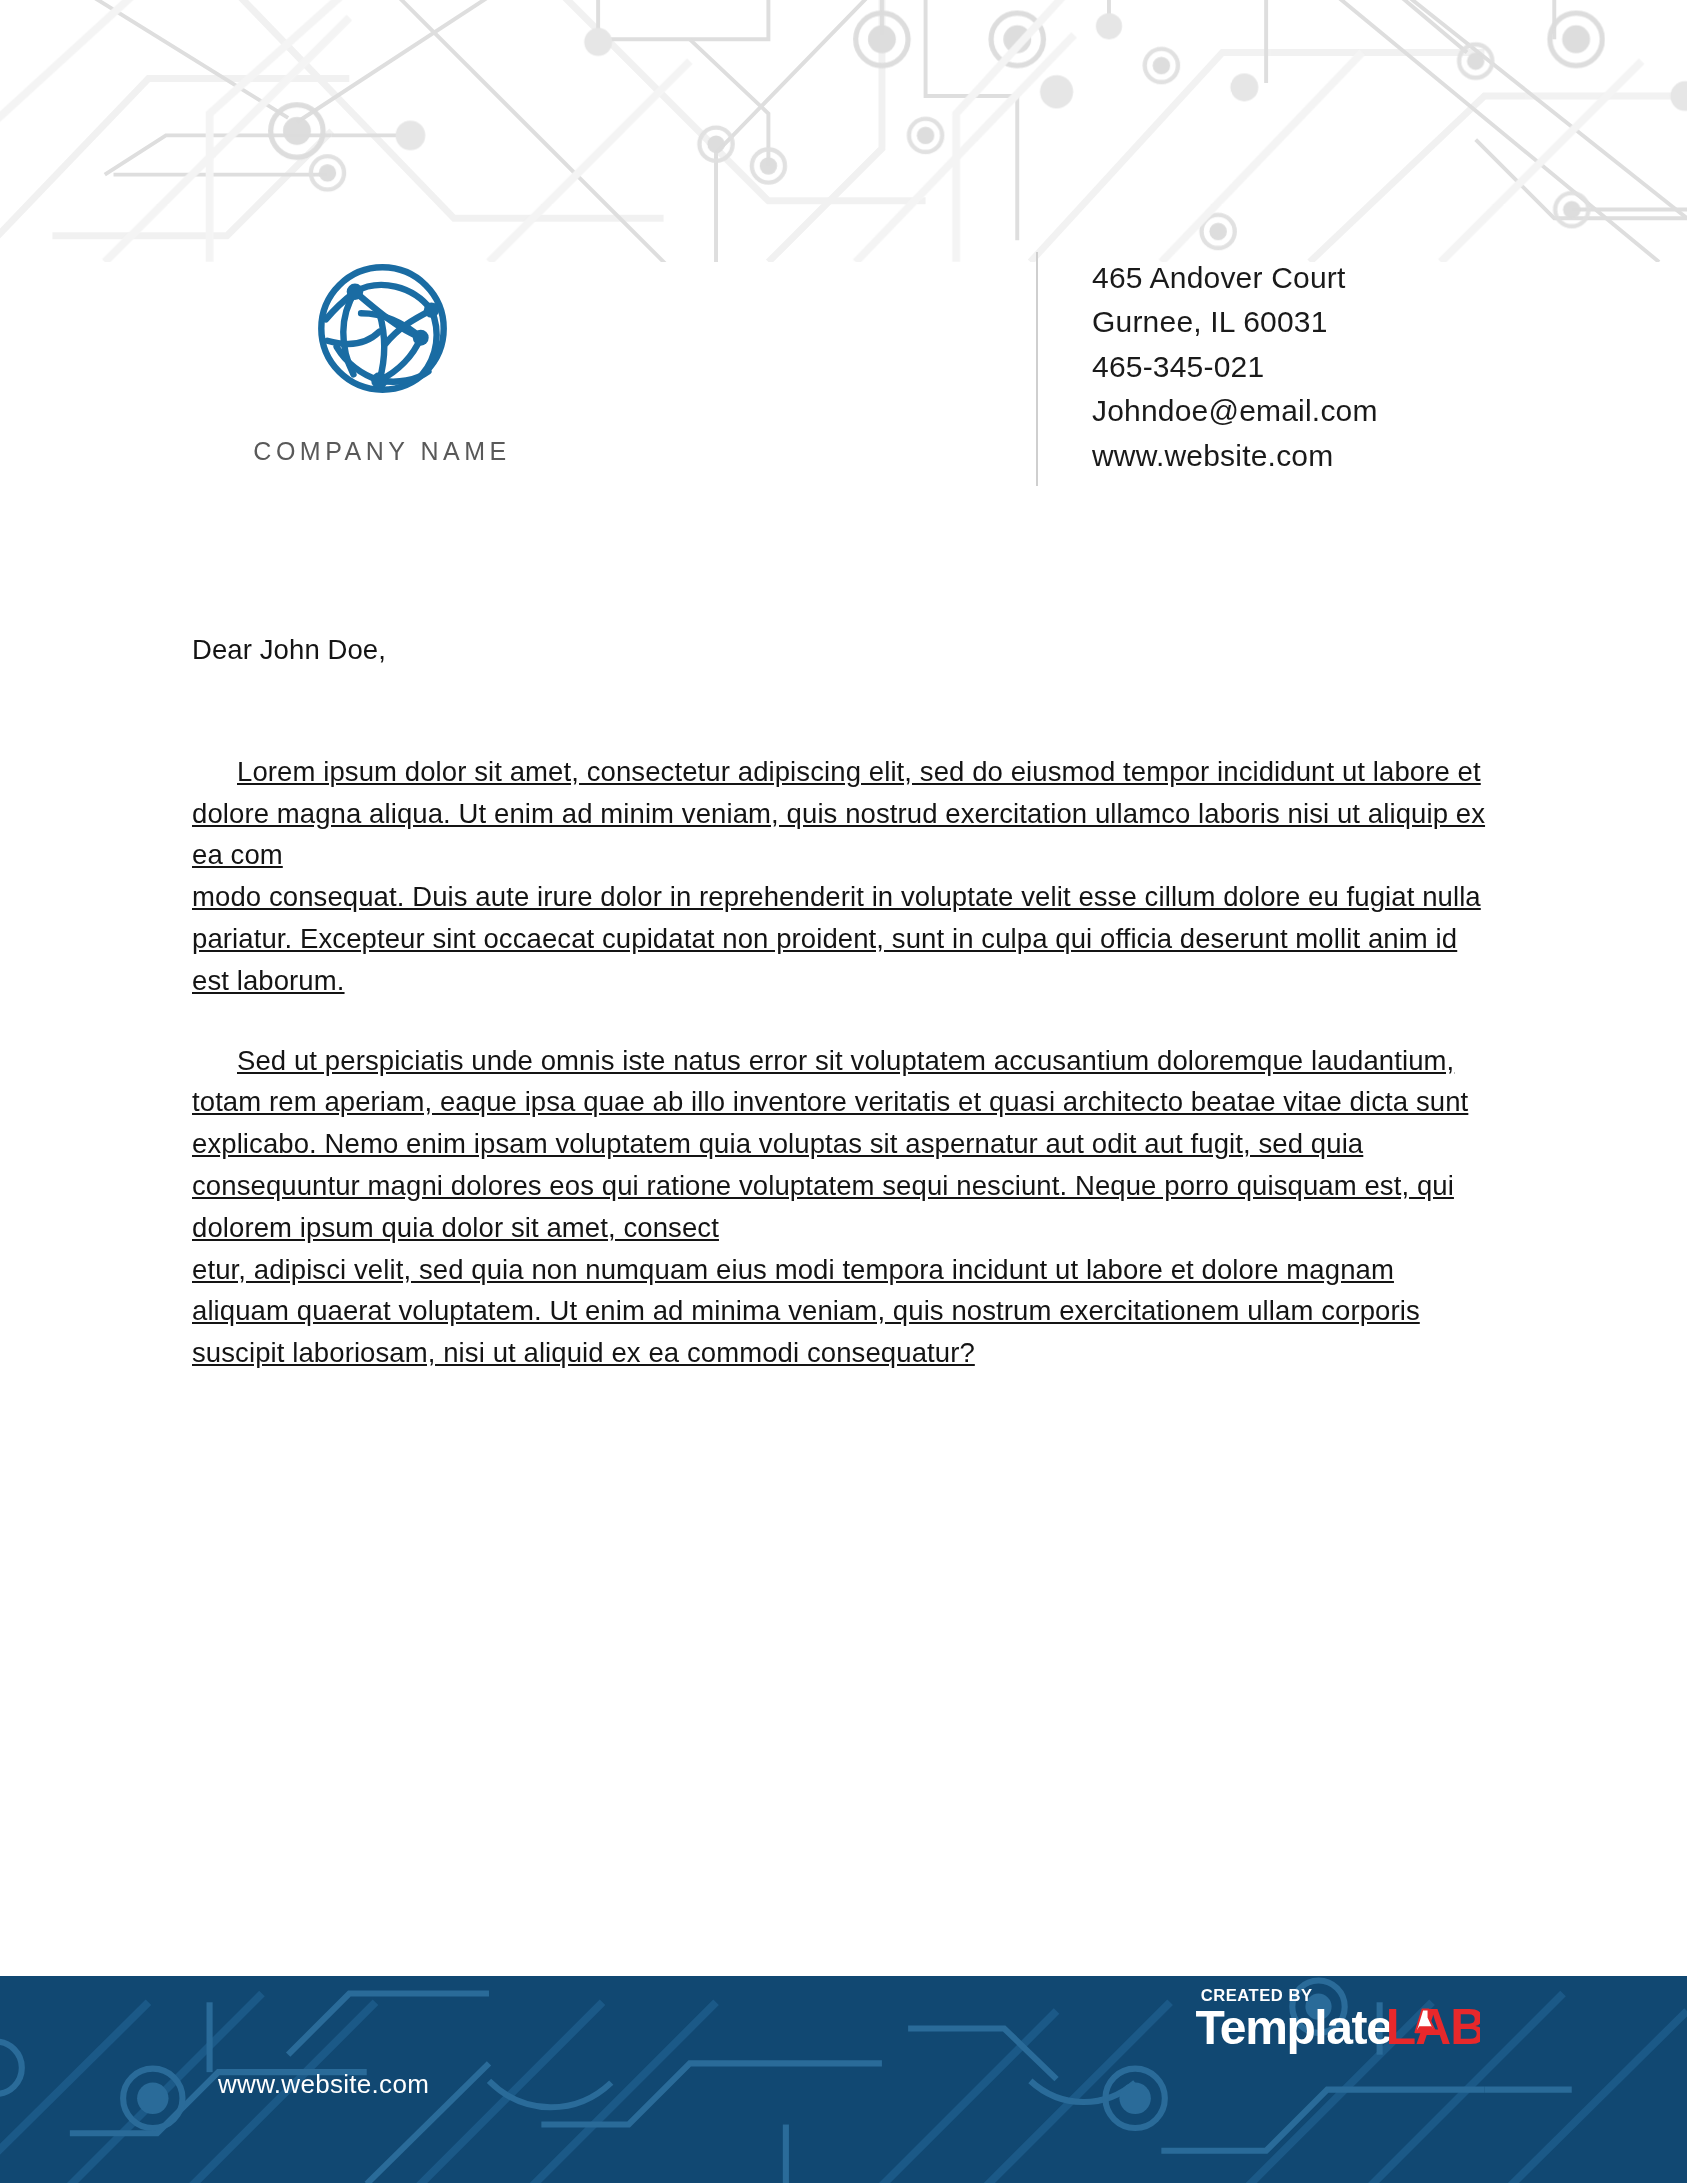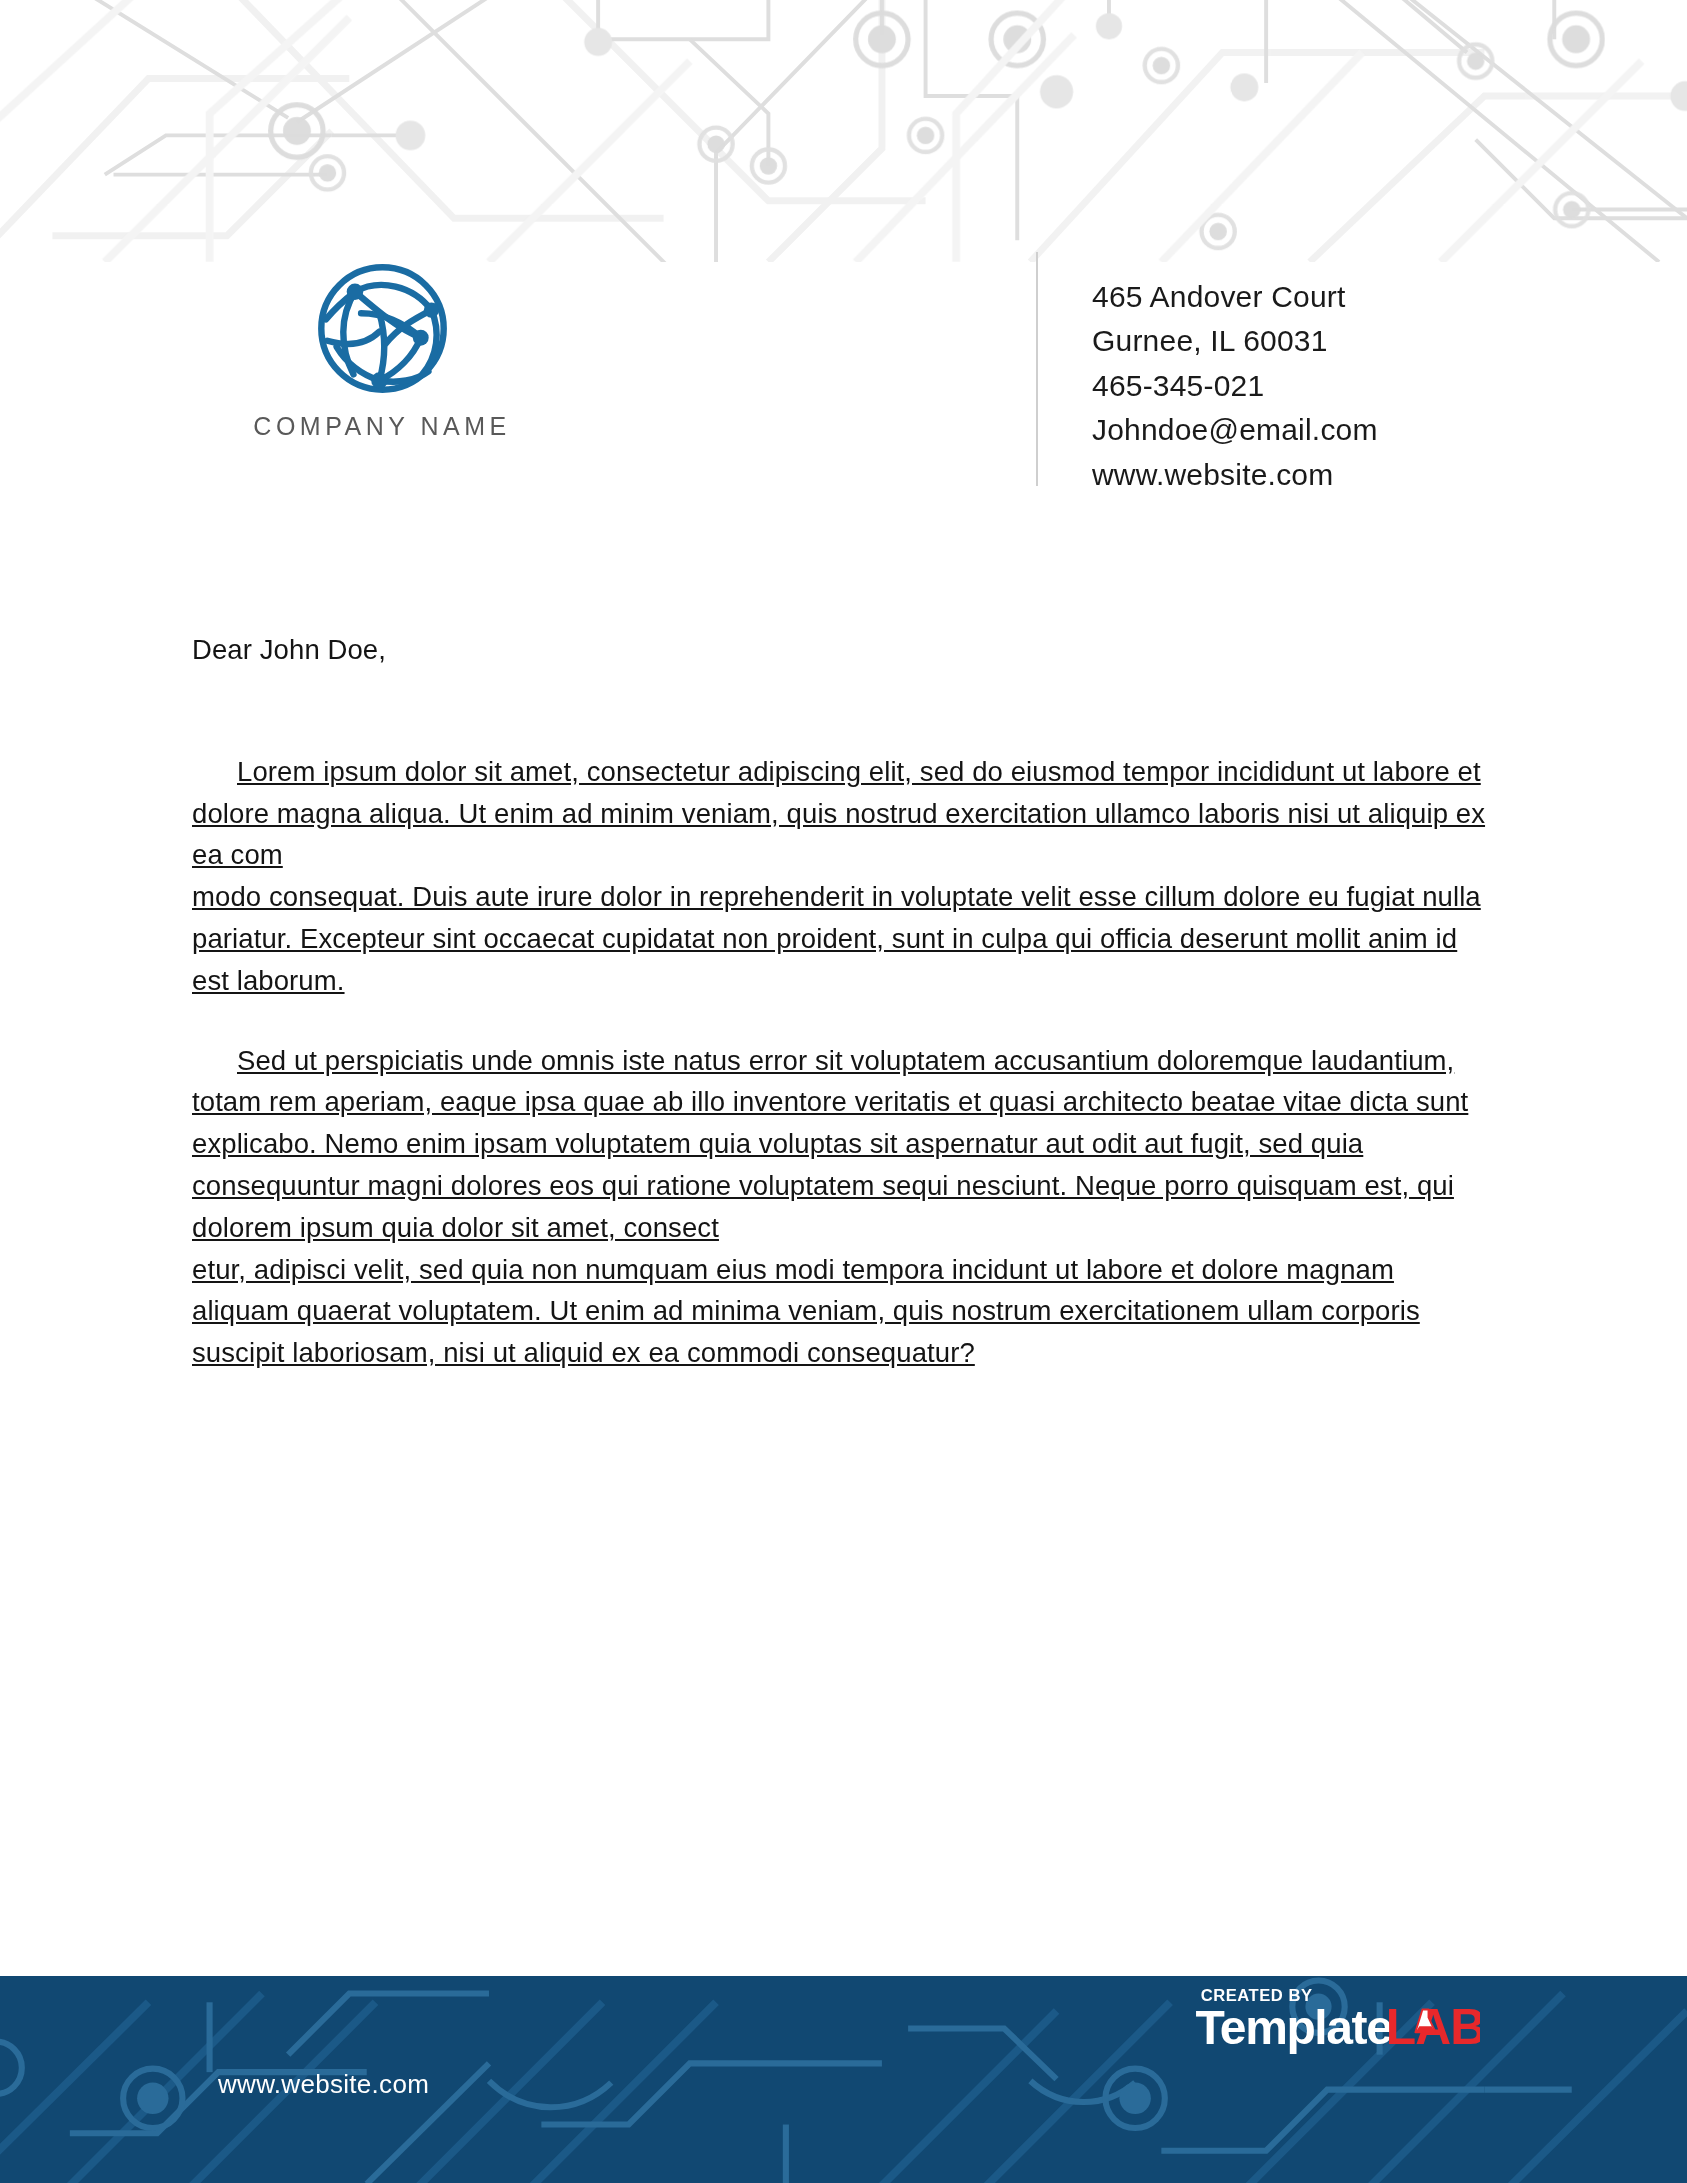--- a/index.html
+++ b/index.html
@@ -38,41 +38,41 @@
     left: 238px;
     top: 252px;
     width: 288px;
     text-align: center;
   }
   .logo-mark {
     display: block;
     margin: 0 auto;
   }
   .company-name {
-    margin-top: 7px;
+    margin-top: 32px;
     font-size: 25px;
     letter-spacing: 4.5px;
     color: #595959;
     font-weight: 400;
     white-space: nowrap;
   }
 
   
   .contact-divider {
     position: absolute;
     left: 1036px;
     top: 252px;
     width: 1.7px;
     height: 234px;
     background: #cfcfcf;
   }
   .contact-block {
     position: absolute;
     left: 1092px;
-    top: 275px;
+    top: 256px;
     font-size: 30px;
     line-height: 1.48;
     color: #1a1a1a;
     letter-spacing: 0.2px;
   }
   .contact-line { white-space: nowrap; }
 
   
   .letter {
     position: absolute;

